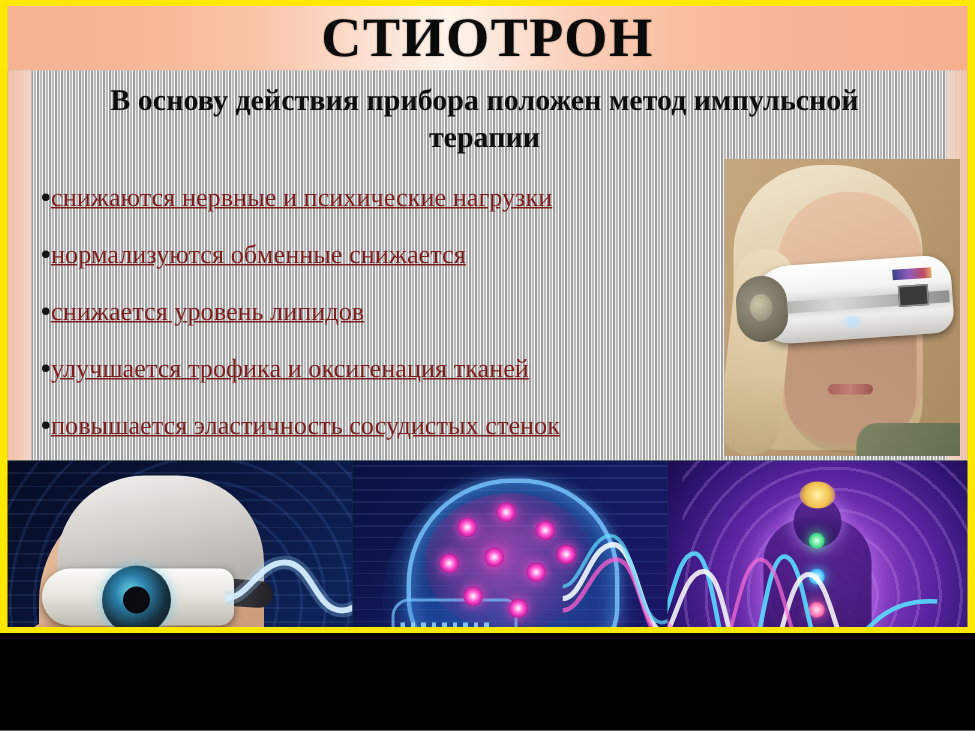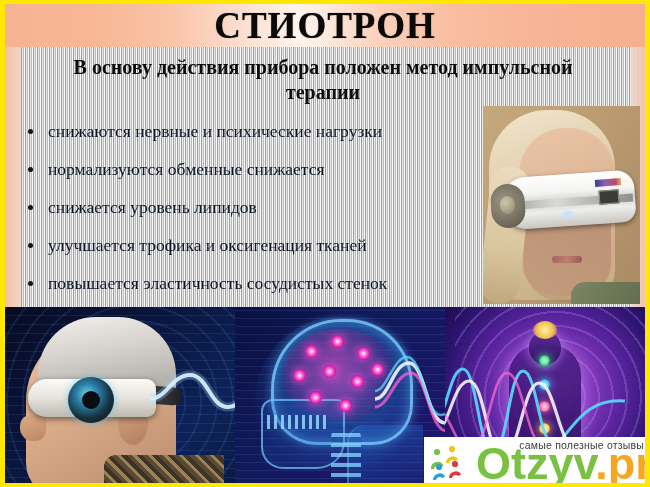--- a/index.html
+++ b/index.html
@@ -1,20 +1,20 @@
 <!DOCTYPE html>
 <html><head>
 <meta charset="utf-8">
 <style>
   html,body{margin:0;padding:0;background:#000;}
   body{font-family:"Liberation Serif",serif;}
 
   #slide{
     position:relative;
-    width:650px;height:487px;
+    width:650px;height:422px;
     overflow:hidden;
     background:#c8c8c8;
   }
 
   
   .frame-top,.frame-bottom{position:absolute;left:0;width:650px;height:4px;background:#ffe800;z-index:40;}
   .frame-top{top:0;}
   .frame-bottom{bottom:0;}
   .frame-left,.frame-right{position:absolute;top:0;width:5px;height:487px;background:#ffe800;z-index:40;}
   .frame-left{left:0;}
@@ -72,26 +72,27 @@
   }
   #heading{
     margin:6px 24px 0 26px;
     font-family:"Liberation Serif",serif;
     font-weight:bold;font-size:20px;line-height:25px;
     color:#0d0d0d;text-align:center;
   }
   #bullets{list-style:none;margin:10px 0 0 0;padding:0;}
   #bullets li{
     position:relative;
-    padding-left:26px;
+    padding-left:12px;
     margin:0 0 5px 0;
     height:33px;line-height:33px;
     font-family:"Liberation Serif",serif;
-    font-size:17.5px;color:#0f172a;
+    font-size:17.5px;color:#7f1d1d;
     white-space:nowrap;
+    text-decoration:underline;
   }
   #bullets li::before{
     content:"";
     position:absolute;left:6px;top:14px;
     width:5px;height:5px;border-radius:50%;
     background:#141414;
   }
 
   
   #photo-woman{

